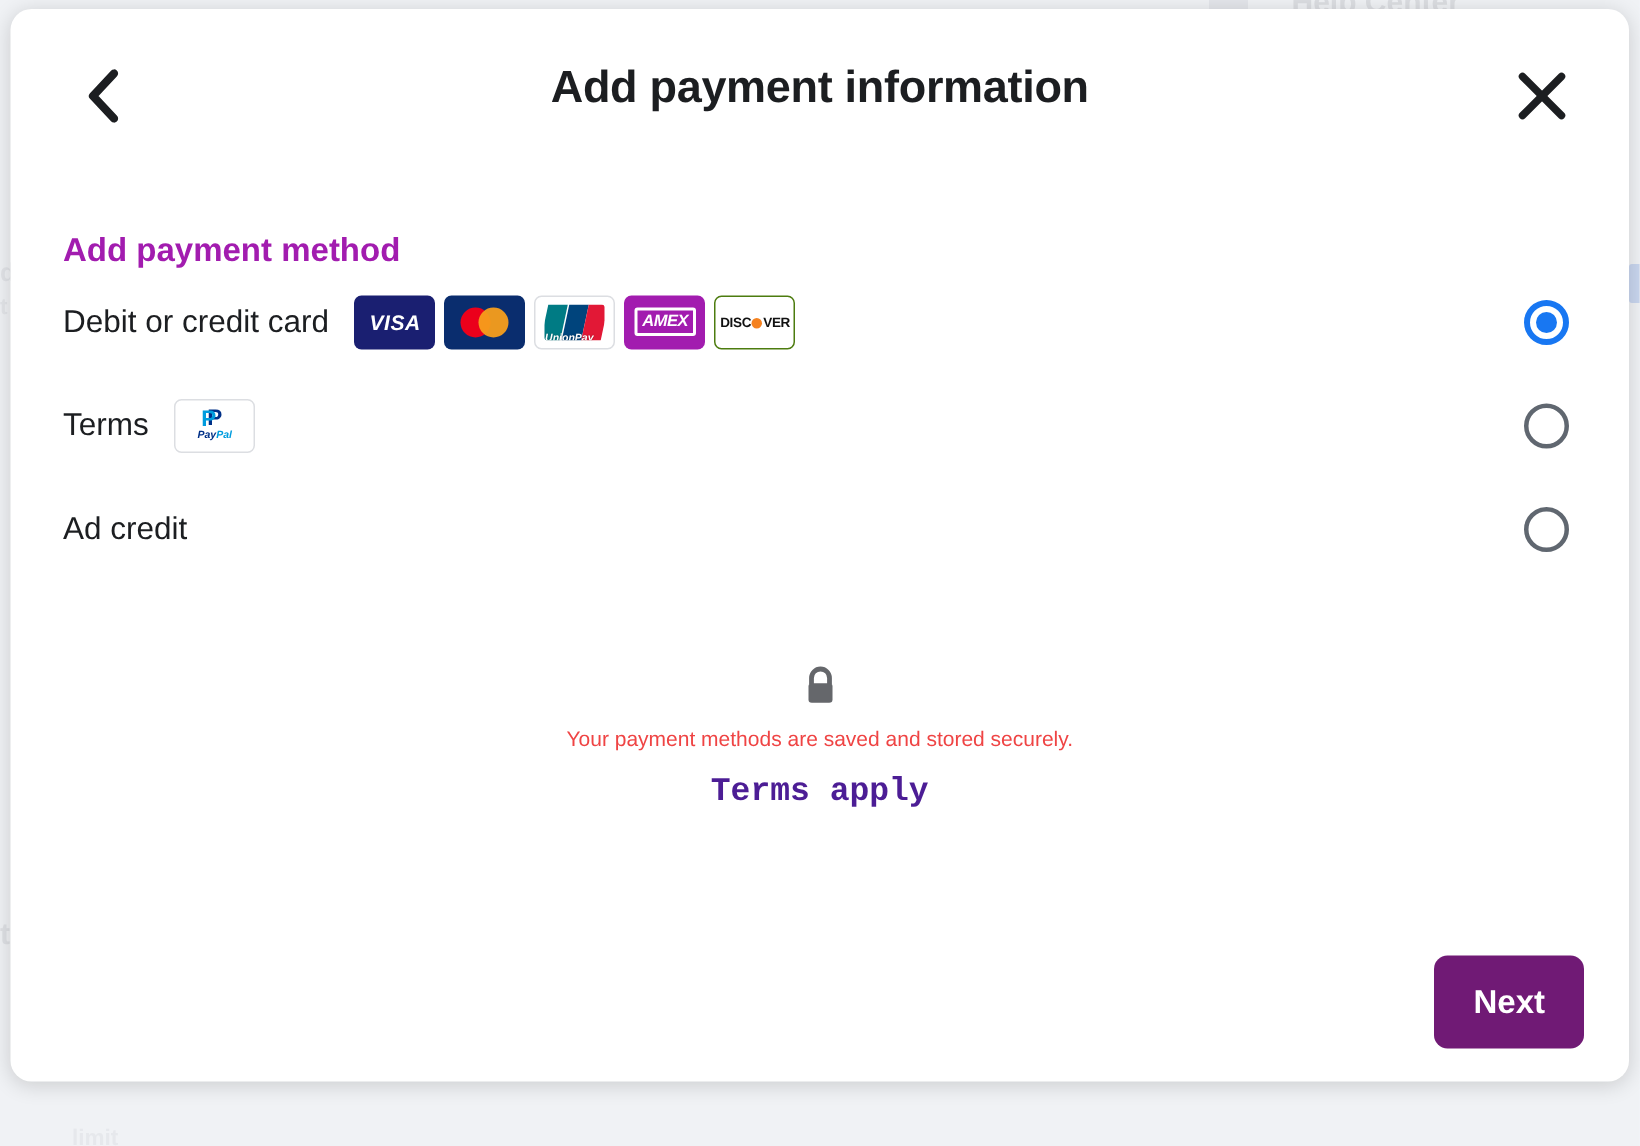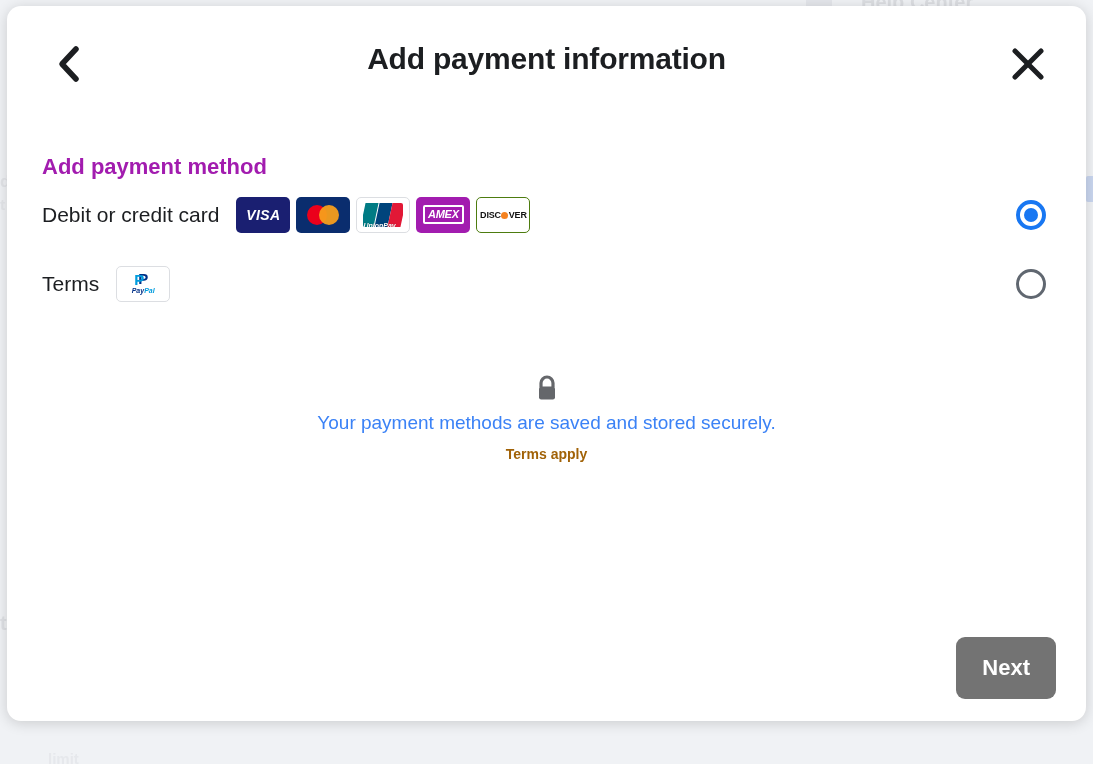--- a/index.html
+++ b/index.html
@@ -284,42 +284,43 @@
   .badge-paypal .pp-word .a { color: #003087; }
   .badge-paypal .pp-word .b { color: #009cde; }
 
   
   #secure-block {
     margin-top: 56px;
     text-align: center;
   }
   #lock-icon { display: block; margin: 0 auto 6px; }
   #secure-text {
-    font-size: 19px;
-    color: #3b82f6;
+    font-size: 14px;
+    color: #ef4444;
     line-height: 26px;
   }
   #terms-link {
     display: inline-block;
     margin-top: 10px;
-    font-size: 14px;
-    font-weight: bold;
-    color: #a16207;
+    font-size: 22px;
+    font-weight: bold;
+    color: #4c1d95;
     cursor: pointer;
     text-decoration: none;
+    font-family: Liberation Mono, monospace;
   }
 
   
   #modal-footer {
     position: absolute;
     right: 30px;
     bottom: 22px;
   }
   #next-button {
-    background: #737373;
+    background: #701a75;
     color: #ffffff;
     font-size: 22px;
     font-weight: bold;
     border: none;
     border-radius: 9px;
     padding: 0 26px;
     height: 62px;
     min-width: 94px;
     cursor: pointer;
     font-family: "Liberation Sans", sans-serif;
@@ -407,20 +408,24 @@
           <span class="pp-mark">
             <span class="back">P</span><span>P</span>
           </span>
           <span class="pp-word"><span class="a">Pay</span><span class="b">Pal</span></span>
         </span>
       </span>
 
       <span class="radio"></span>
     </div>
 
+    <div class="option-row">
+      <span class="option-label">Ad credit</span>
+      <span class="radio"></span>
+    </div>
 
     <div id="secure-block">
       <svg id="lock-icon" width="26" height="30" viewBox="0 0 26 30">
         <path d="M7 13 V9 a6 6 0 0 1 12 0 v4" fill="none" stroke="#65676b" stroke-width="3.2"></path>
         <rect x="5" y="12.5" width="16" height="13" rx="2.2" fill="#65676b"></rect>
       </svg>
       <div id="secure-text">Your payment methods are saved and stored securely.</div>
       <a id="terms-link">Terms apply</a>
     </div>
 

